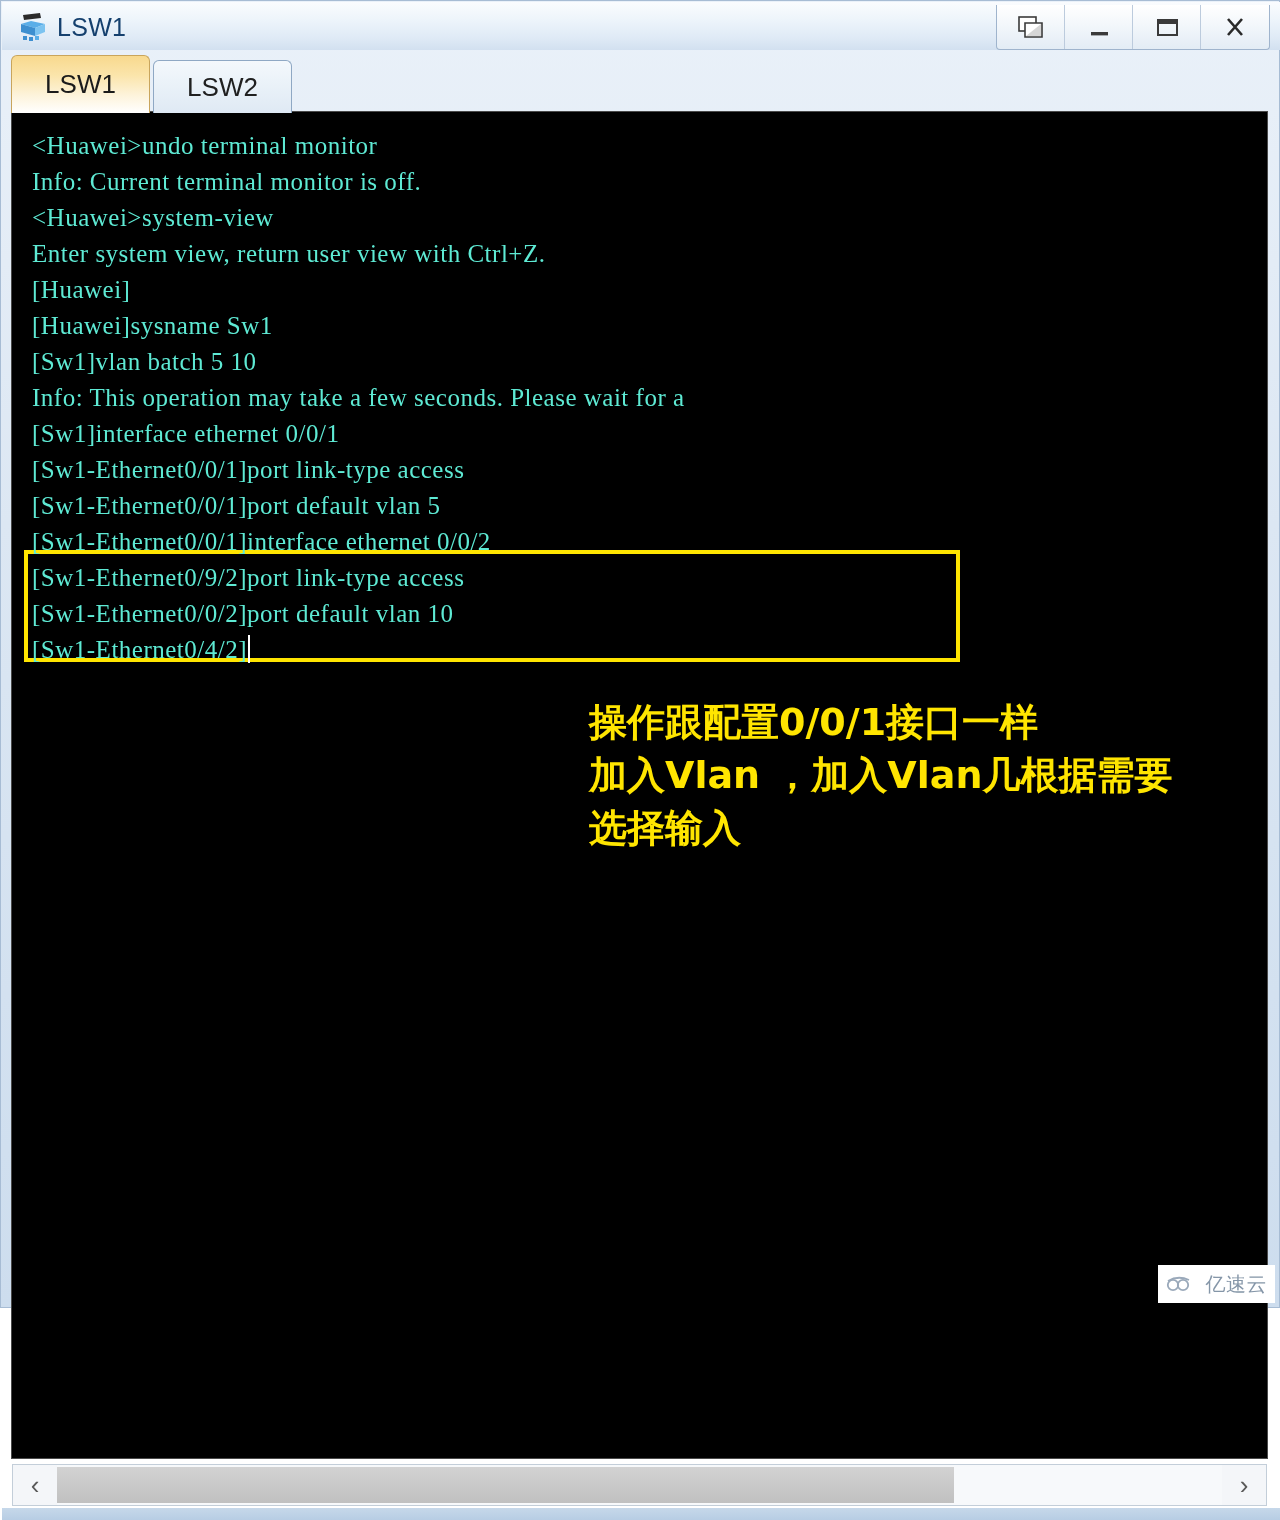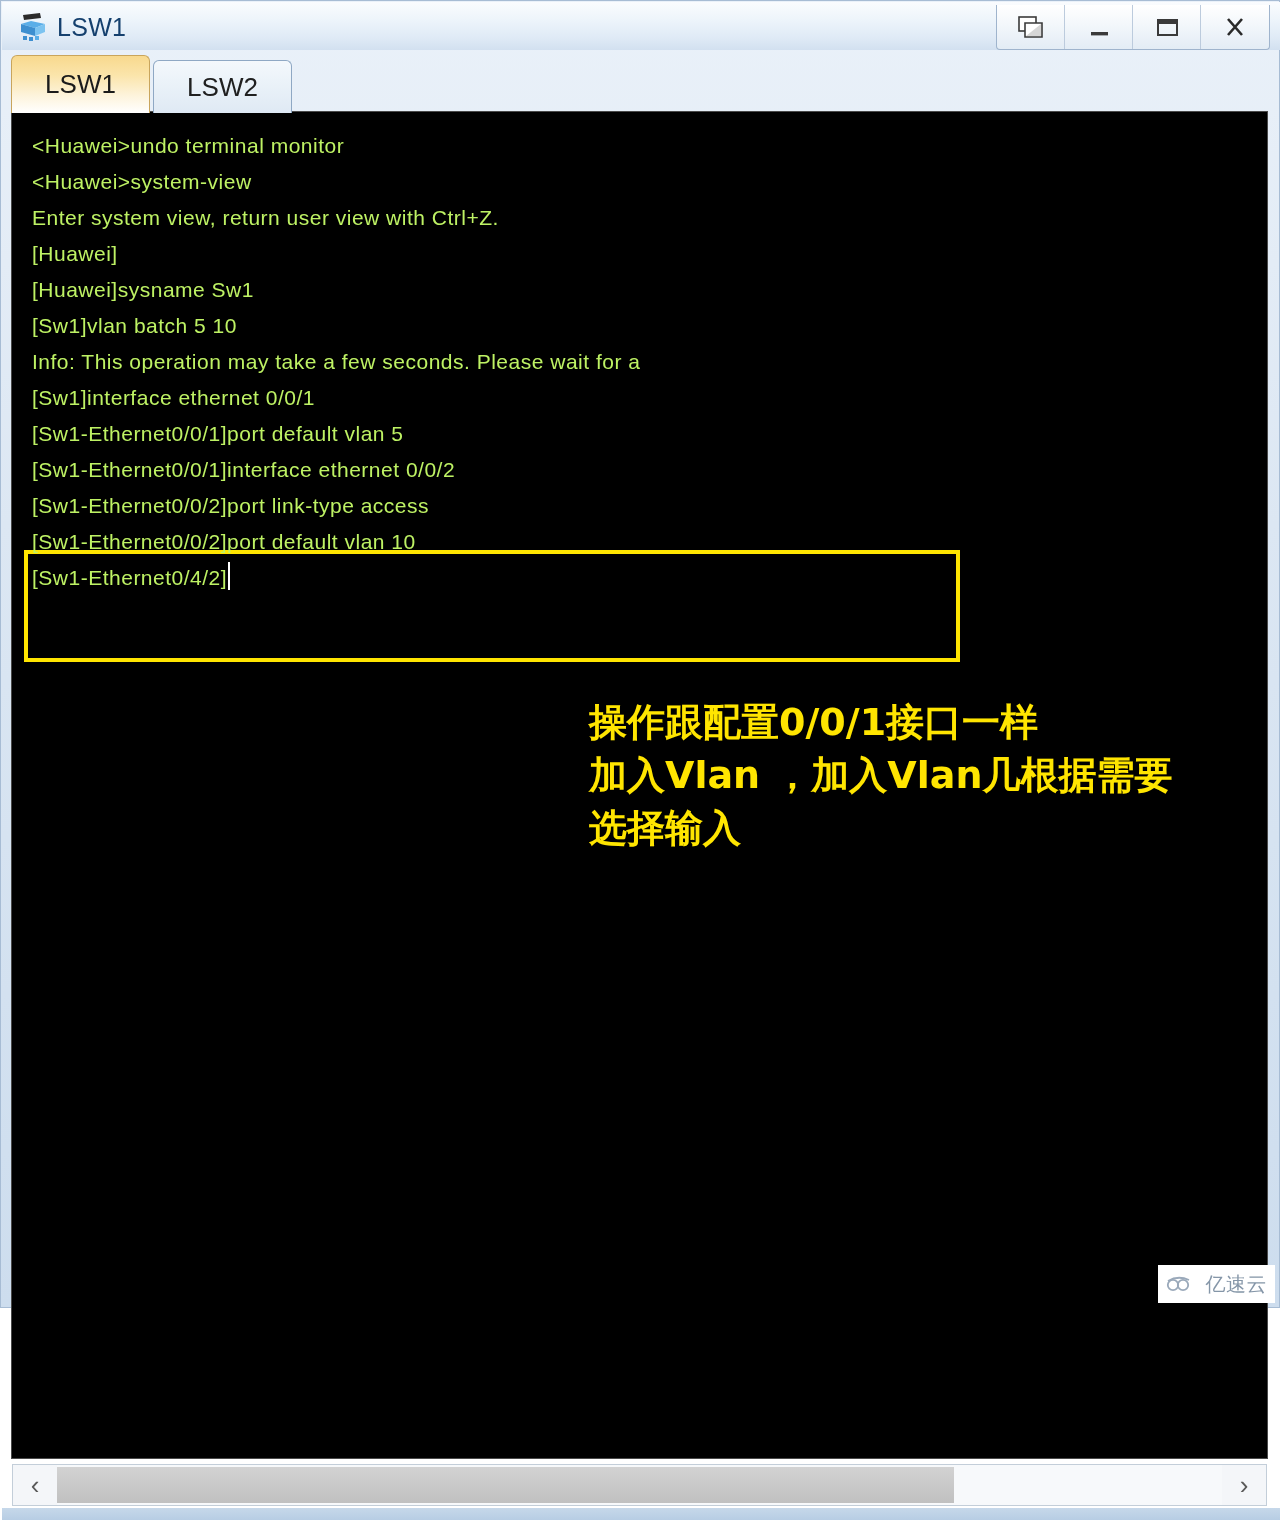--- a/index.html
+++ b/index.html
@@ -132,24 +132,24 @@
     overflow: hidden;
   }
   .terminal-inner {
     position: relative;
     width: 100%;
     height: 100%;
     padding: 16px 0 0 20px;
     box-sizing: border-box;
   }
   .term-line {
-    font-family: Liberation Sans, sans-serif;
-    font-size: 21px;
+    font-family: Liberation Serif, serif;
+    font-size: 25px;
     line-height: 36px;
-    color: #bef264;
+    color: #5eead4;
     white-space: pre;
     letter-spacing: 0.5px;
     position: relative;
     z-index: 2;
   }
   .cursor-caret {
     display: inline-block;
     width: 2px;
     height: 28px;
     background: #ffffff;
@@ -313,30 +313,32 @@
       <span>LSW2</span>
     </div>
   </div>
 
   <div class="terminal-frame">
     <div class="terminal-inner">
 
       <div class="highlight-box"></div>
 
       <div class="term-line">&lt;Huawei&gt;undo terminal monitor</div>
+      <div class="term-line">Info: Current terminal monitor is off.</div>
       <div class="term-line">&lt;Huawei&gt;system-view</div>
       <div class="term-line">Enter system view, return user view with Ctrl+Z.</div>
       <div class="term-line">[Huawei]</div>
       <div class="term-line">[Huawei]sysname Sw1</div>
       <div class="term-line">[Sw1]vlan batch 5 10</div>
       <div class="term-line">Info: This operation may take a few seconds. Please wait for a</div>
       <div class="term-line">[Sw1]interface ethernet 0/0/1</div>
+      <div class="term-line">[Sw1-Ethernet0/0/1]port link-type access</div>
       <div class="term-line">[Sw1-Ethernet0/0/1]port default vlan 5</div>
       <div class="term-line">[Sw1-Ethernet0/0/1]interface ethernet 0/0/2</div>
-      <div class="term-line">[Sw1-Ethernet0/0/2]port link-type access</div>
+      <div class="term-line">[Sw1-Ethernet0/9/2]port link-type access</div>
       <div class="term-line">[Sw1-Ethernet0/0/2]port default vlan 10</div>
       <div class="term-line"><span>[Sw1-Ethernet0/4/2]</span><span class="cursor-caret"></span></div>
 
       <div class="annotation">
         <div class="anno-line">操作跟配置0/0/1接口一样</div>
         <div class="anno-line">加入Vlan ，加入Vlan几根据需要</div>
         <div class="anno-line">选择输入</div>
       </div>
 
     </div>

